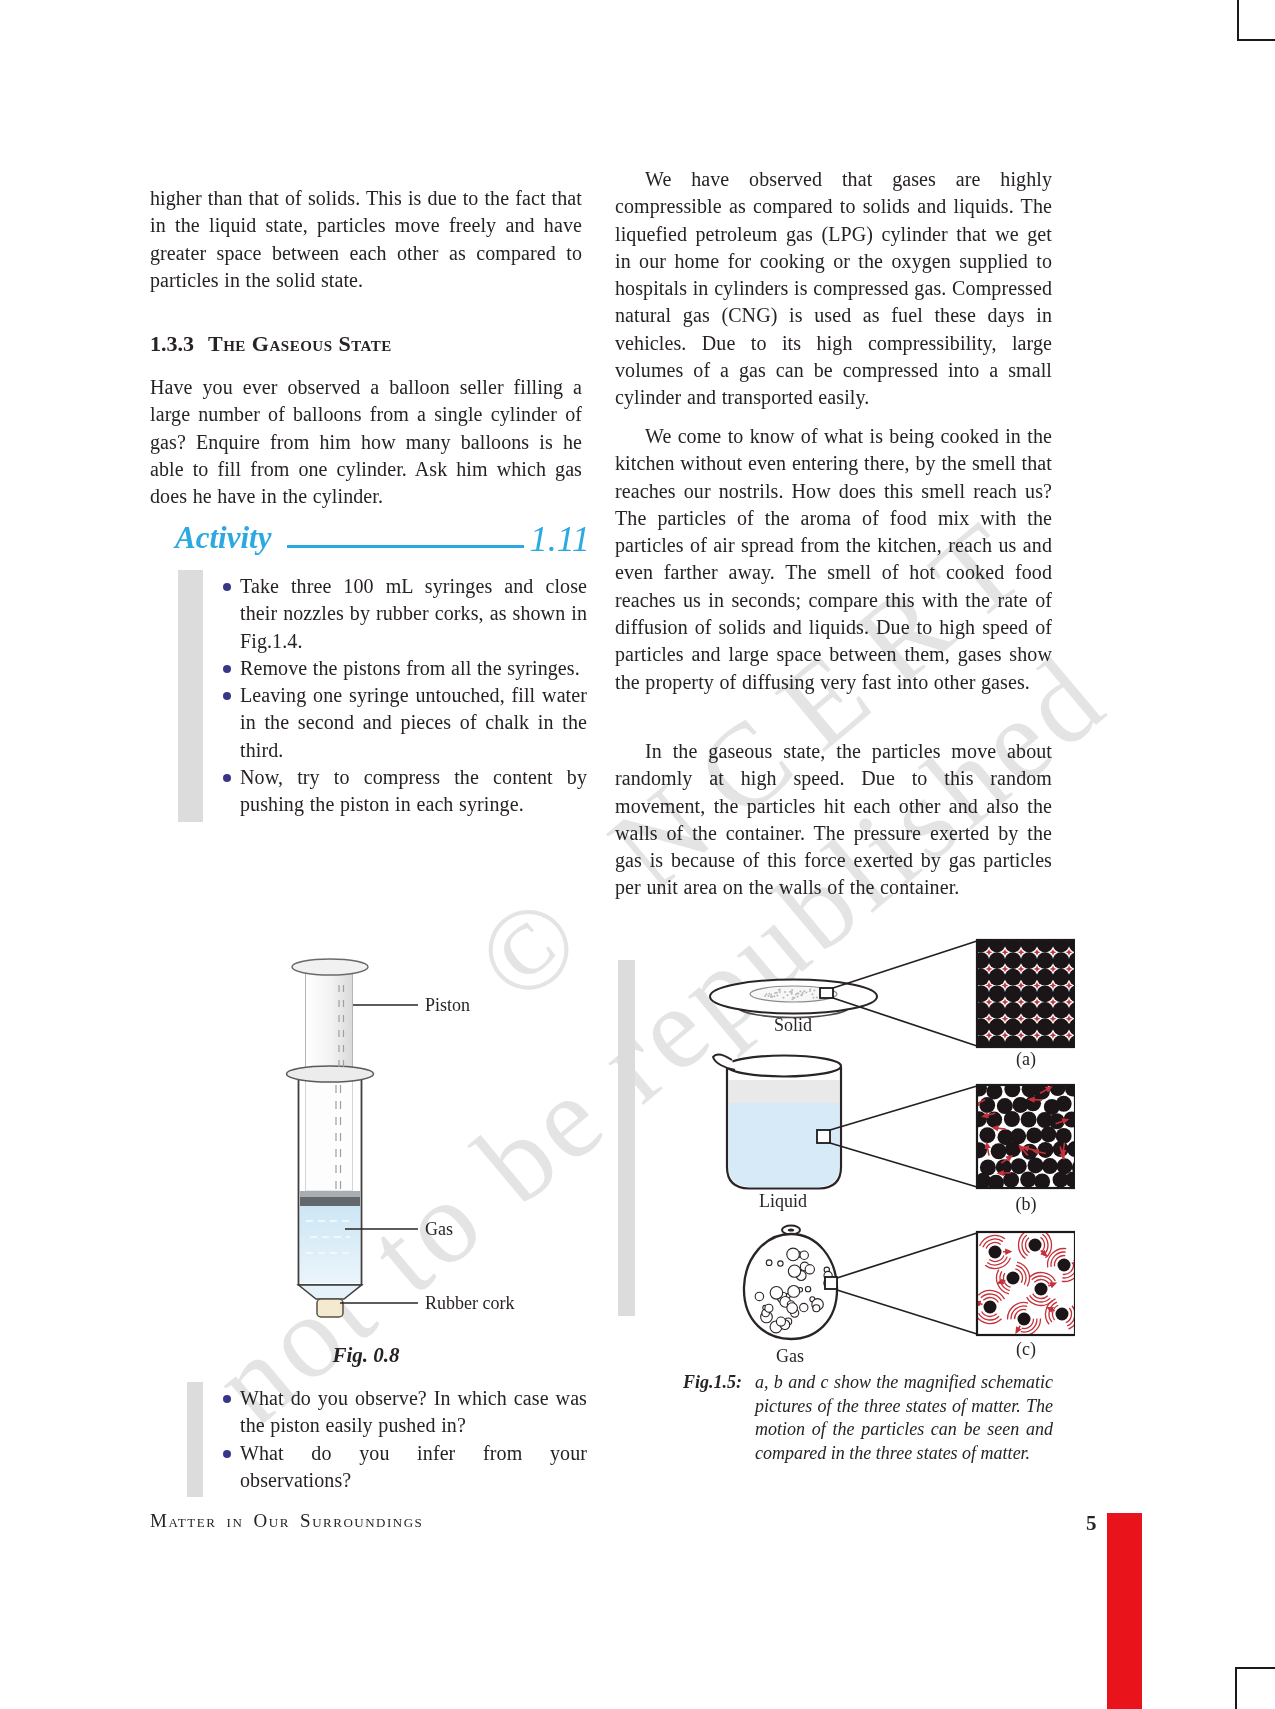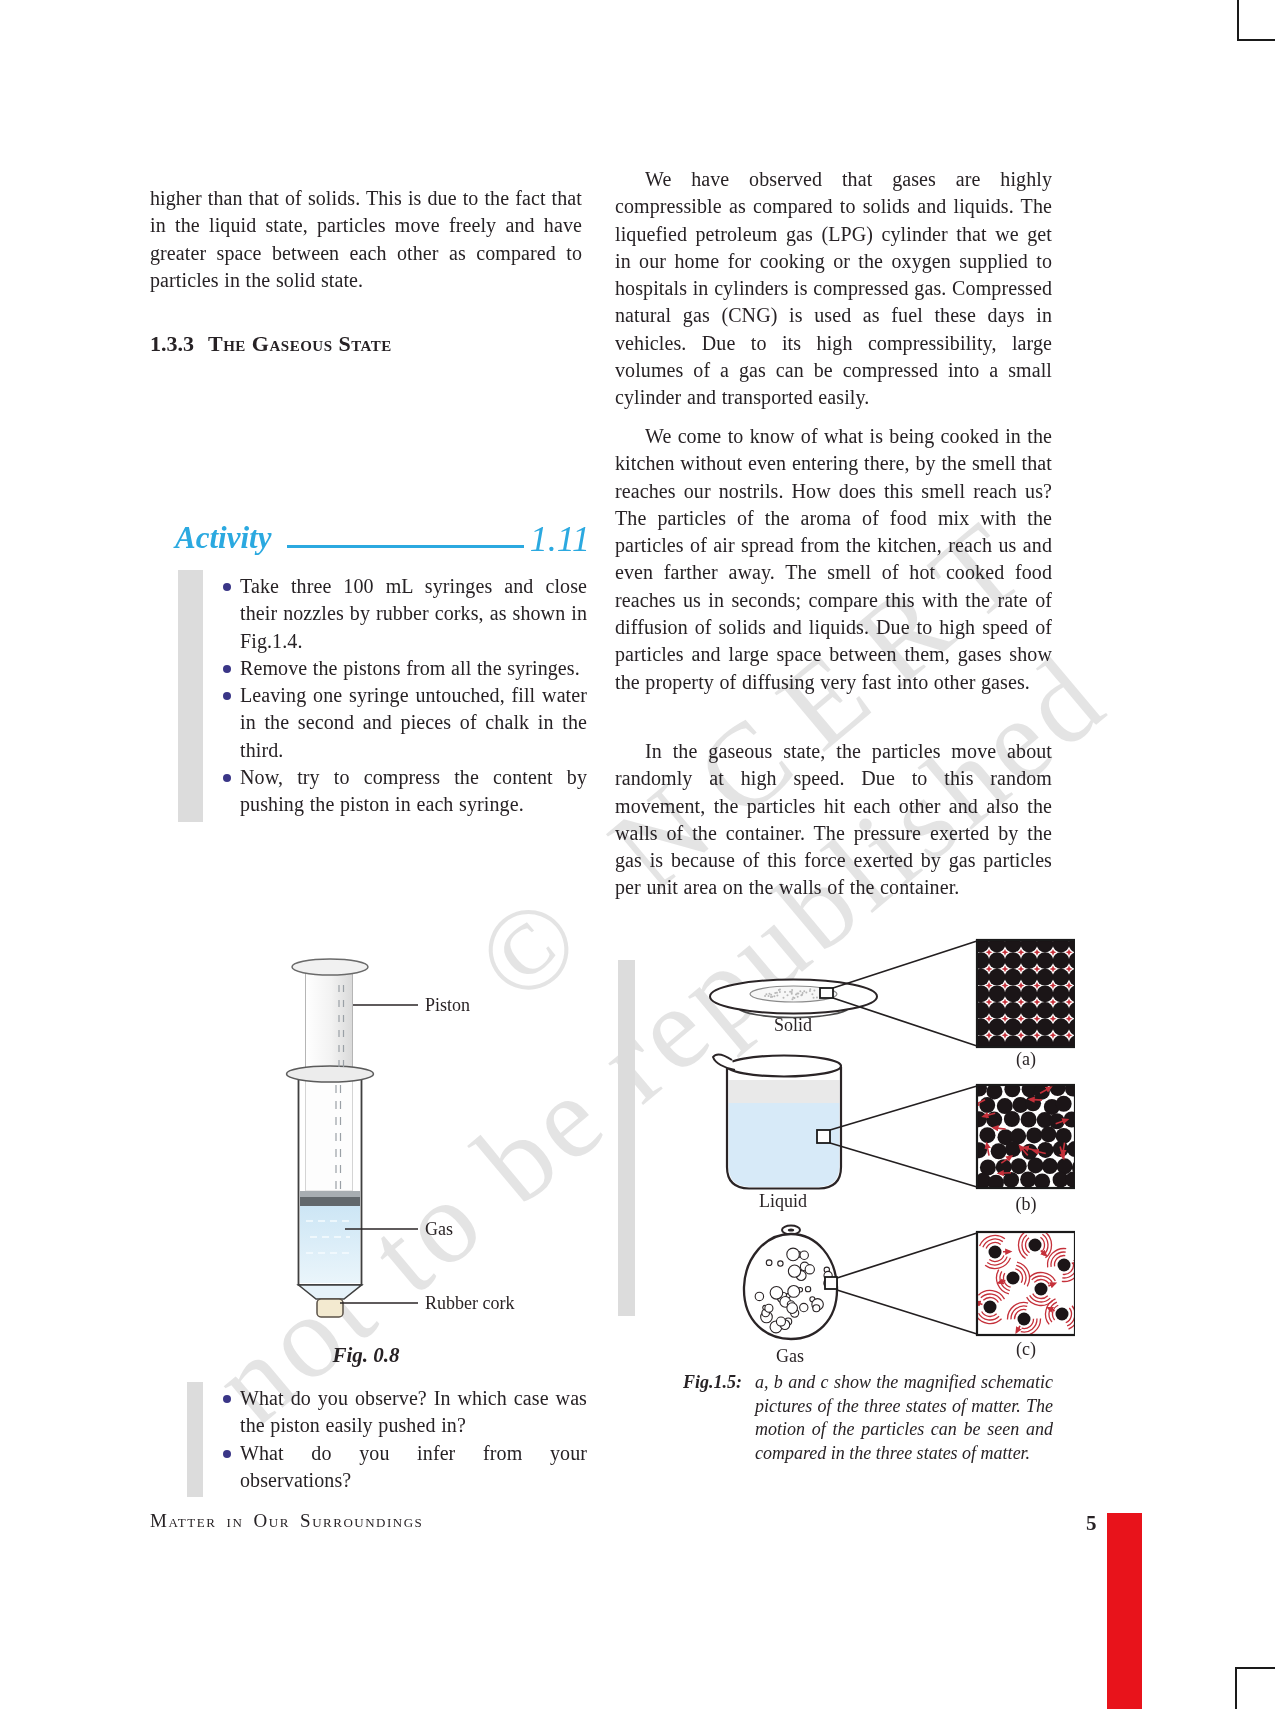--- a/index.html
+++ b/index.html
@@ -54,20 +54,21 @@
   <div class="abs corner-box" style="left:1235px;top:1667px;width:60px;height:60px;"></div>
 
   <div class="abs" style="left:618px;top:960px;width:17px;height:356px;background:#dcdcdc;"></div>
 
   <div class="abs body-text" style="left:150px;top:166px;width:432px;margin-top:19px;">higher than that of solids.  This is due to the fact that in the liquid state, particles move freely and have greater space between each other as compared to particles in the solid state.</div>
 
   <div class="abs sec-head" style="left:150px;top:331px;width:432px;">
     <span class="num">1.3.3</span><span class="cap">The Gaseous State</span>
   </div>
 
+  <div class="abs body-text" style="left:150px;top:374px;width:432px;">Have you ever observed a balloon seller filling a large number of balloons from a single cylinder of gas? Enquire from him how many balloons is he able to fill from one cylinder. Ask him which gas does he have in the cylinder.</div>
 
   <div class="abs" style="left:150px;top:522px;width:440px;">
     <div class="act-head" style="margin-left:25px;">
       <span class="act-title">Activity</span>
       <span class="act-line"></span>
       <span class="act-num">1.11</span>
     </div>
     <div class="blist" style="margin-left:28px;">
       <div class="vbar"></div>
       <ul class="body-text" style="width:345px;">

